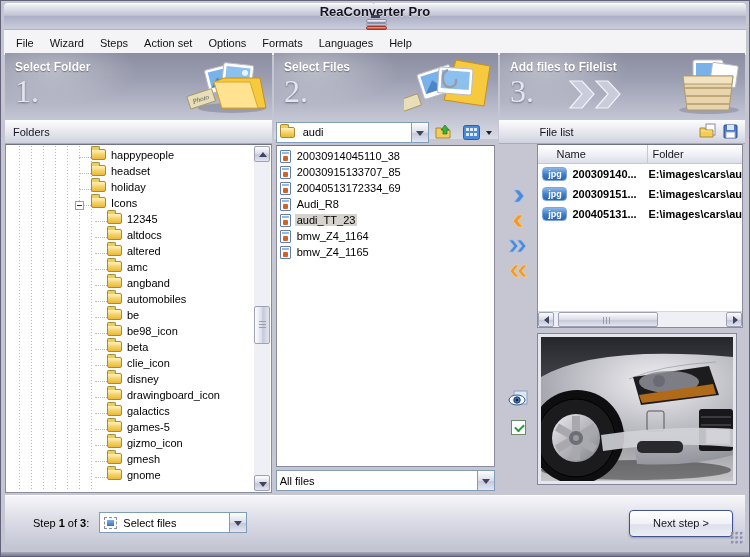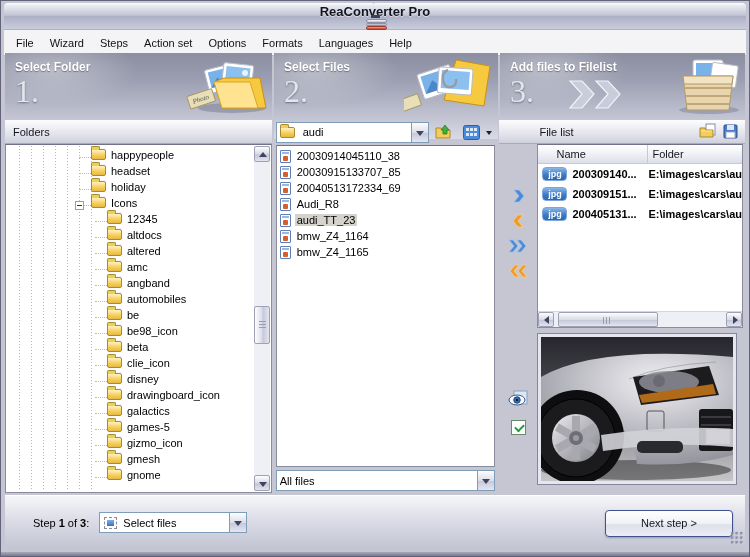--- a/index.html
+++ b/index.html
@@ -151,21 +151,21 @@
       border-left:2px solid #1e9e38; border-bottom:2px solid #1e9e38; transform:rotate(-45deg); }
 
   
   .bottombar { position:absolute; top:494px; left:4px; right:4px; height:53px;
       background:linear-gradient(180deg,#f6f6f9,#dcdde7 45%,#c3c5d3 100%); border-top:1px solid #fff; }
   .step-group { position:absolute; left:28px; top:16px; display:flex; align-items:center; gap:2px; }
   .step-group b { font-weight:bold; }
   .sel-combo { width:148px; margin-left:8px; }
   .sel-ic { width:13px; height:12px; margin:0 3px 0 4px; flex:0 0 13px; background:#fff; border:1px dashed #8a8c9e; position:relative; }
   .sel-ic::after { content:""; position:absolute; inset:2px; background:linear-gradient(180deg,#7db0e8,#3a6fc0); }
-  .next-btn { position:absolute; right:12px; top:14px; width:128px; height:27px; border:1px solid #41538e; border-radius:4px;
+  .next-btn { position:absolute; right:12px; top:14px; width:104px; height:27px; border:1px solid #41538e; border-radius:4px;
       background:linear-gradient(180deg,#ffffff,#f0f1f6 50%,#dee0ea 55%,#eceef4); color:#15151f; text-align:center; line-height:25px; cursor:default;
       box-shadow:0 1px 2px rgba(60,60,90,.35); }
   .grip-dots { position:absolute; right:2px; bottom:4px; width:13px; height:13px;
       background-image:radial-gradient(circle at 2px 2px,#8f92a8 1.3px,transparent 1.6px);
       background-size:4.5px 4.5px; }
 </style>
 </head>
 <body>
 
 <div class="window">

